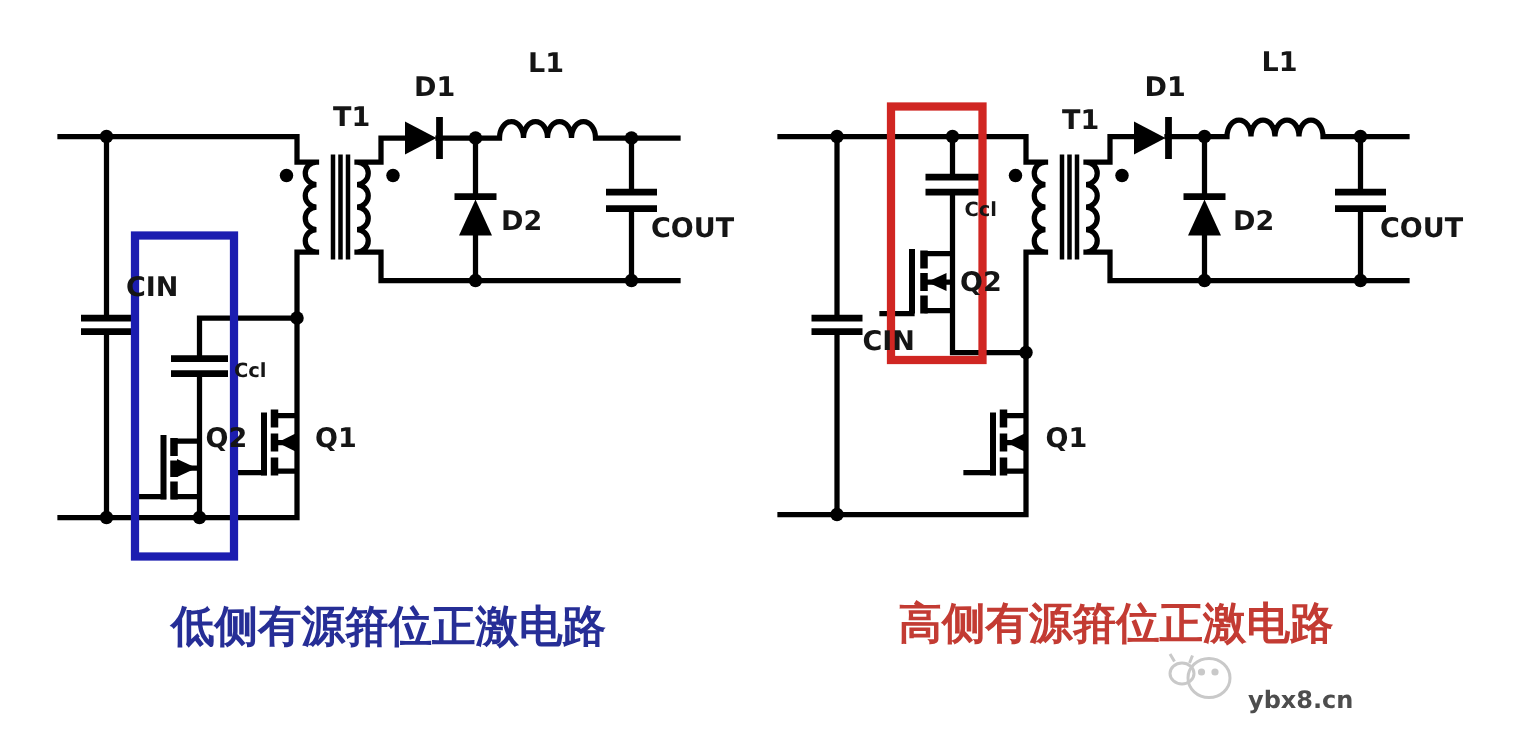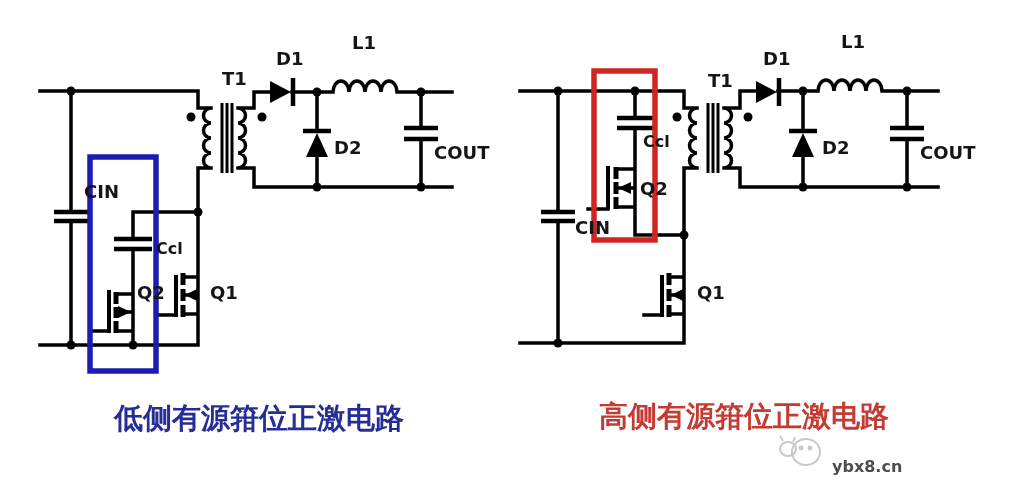--- a/index.html
+++ b/index.html
@@ -8,21 +8,21 @@
   svg{position:absolute;left:0;top:0;}
   .w{stroke:var(--wire,#000);stroke-width:3.5;fill:none;stroke-linecap:square;}
   .core{stroke:var(--wire,#000);stroke-width:3;fill:none;}
   .plate{stroke:var(--wire,#000);stroke-width:4.5;fill:none;stroke-linecap:butt;}
   .gate{stroke:var(--wire,#000);stroke-width:4;fill:none;stroke-linecap:butt;}
   .chan{stroke:var(--wire,#000);stroke-width:5;fill:none;stroke-linecap:butt;}
   .fillb{fill:var(--wire,#000);stroke:none;}
   .hl-blue{fill:none;stroke:var(--box_blue,#1c1db0);stroke-width:5.5;}
   .hl-red{fill:none;stroke:var(--box_red,#d02622);stroke-width:5.5;}
   .lbl{position:absolute;font-size:18px;font-weight:600;color:#151515;line-height:1;white-space:nowrap;}
-  .lbl.small{font-size:16px;}
+  .lbl.small{font-size:13px;}
   .caption{position:absolute;font-family:"Liberation Serif","DejaVu Serif",serif;
            font-size:29px;font-weight:600;line-height:1;white-space:nowrap;letter-spacing:0px;}
   .caption-left{color:var(--caption_blue,#262e96);}
   .caption-right{color:var(--caption_red,#c33b33);}
   .wm-brand{position:absolute;font-family:"Liberation Serif","DejaVu Serif",serif;
             font-size:26px;color:var(--watermark,#cbcbcb);line-height:1;white-space:nowrap;
             text-shadow:0 0 1px #b5b5b5;}
   .wm-site{position:absolute;font-size:16px;font-weight:bold;color:var(--watermark_site,#4d4d4d);
            line-height:1;white-space:nowrap;}
   .wm-logo{stroke:#c9c9c9;fill:none;stroke-width:2;}

